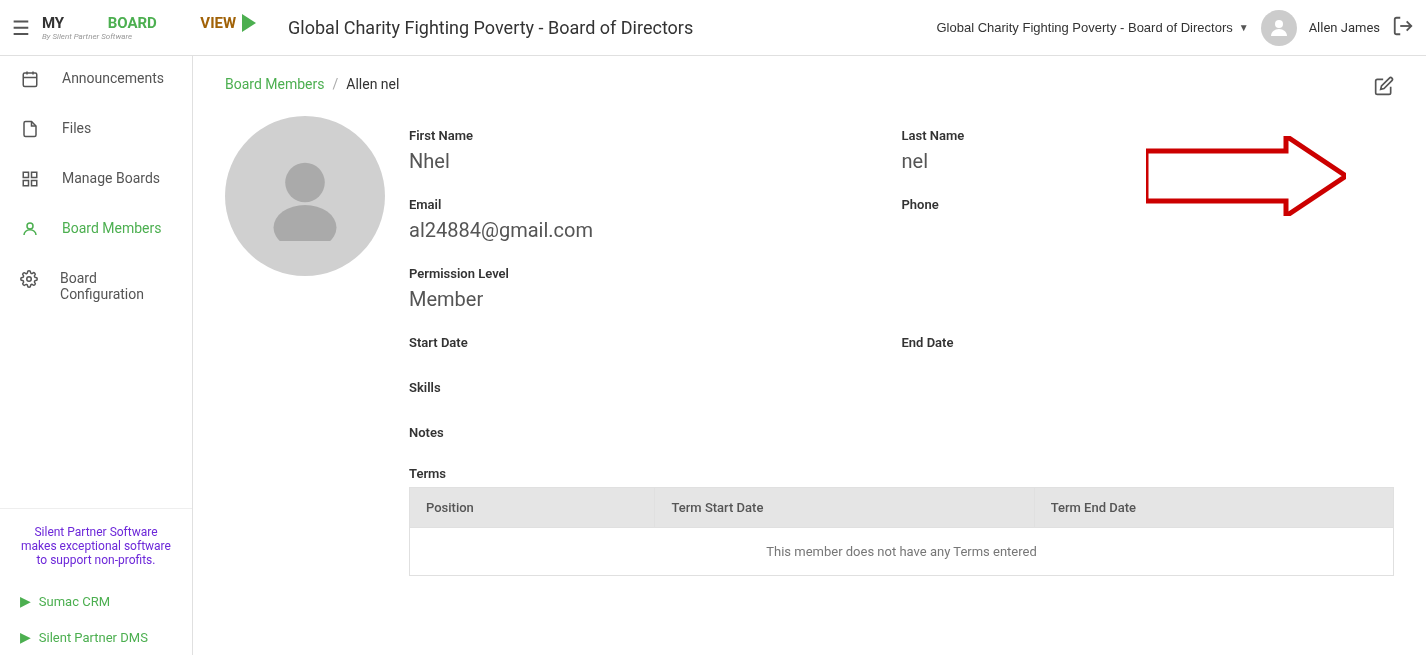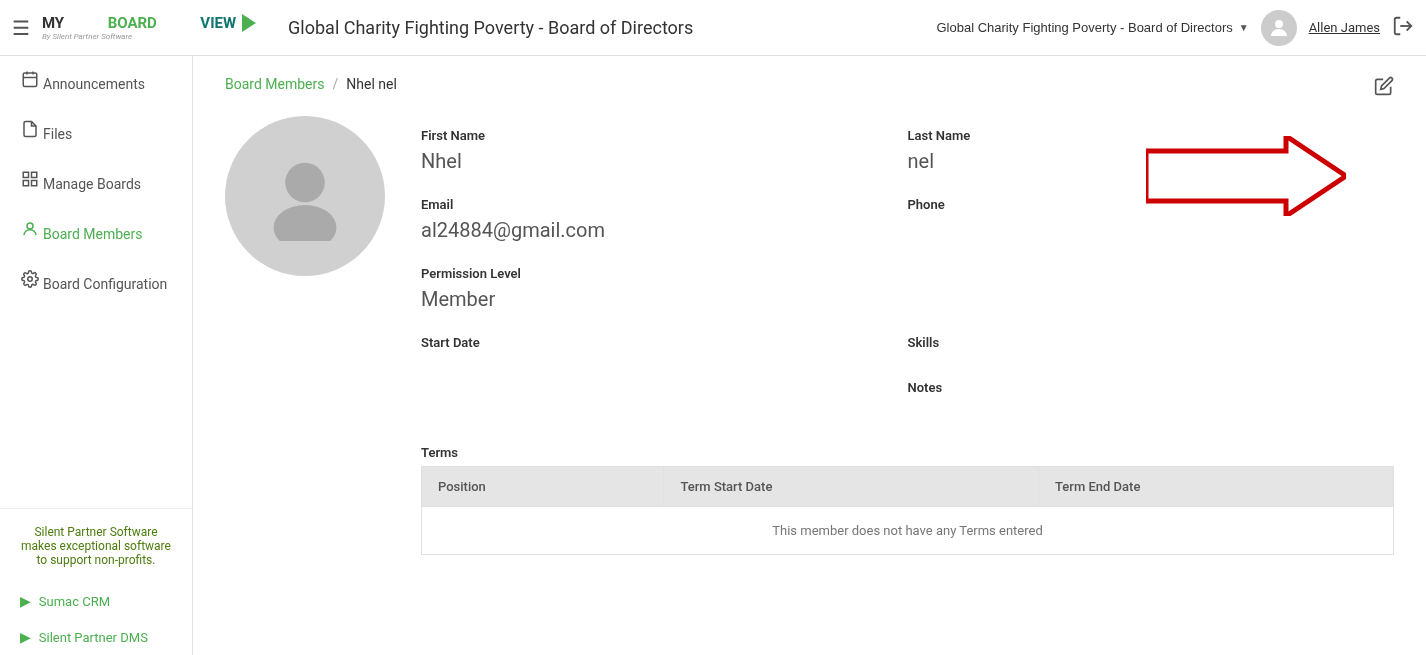--- a/index.html
+++ b/index.html
@@ -15,54 +15,54 @@
     .navbar-logo { display: flex; align-items: center; margin-right: 24px; }
     .navbar-title { font-size: 18px; color: #333; flex: 1; }
     .navbar-right { display: flex; align-items: center; gap: 12px; }
     .navbar-board-selector {
       display: flex; align-items: center; gap: 6px;
       font-size: 13px; font-weight: 500; color: #333; cursor: pointer;
       border: none; background: none;
     }
     .navbar-board-selector .chevron { font-size: 10px; color: #555; }
     .navbar-avatar { width: 36px; height: 36px; border-radius: 50%; background: #ccc; display: flex; align-items: center; justify-content: center; color: #fff; font-size: 16px; }
-    .navbar-user { font-size: 13px; color: #333; text-decoration: underline; }
+    .navbar-user { font-size: 13px; color: #333; }
     .navbar-logout { font-size: 18px; color: #555; cursor: pointer; }
 
     
     .layout { display: flex; flex: 1; overflow: hidden; }
 
     
     .sidebar {
       width: 193px; background: #fff; border-right: 1px solid #e0e0e0;
       display: flex; flex-direction: column; flex-shrink: 0; overflow-y: auto;
     }
     .sidebar-nav { flex: 1; }
     .sidebar-item {
-      display: flex; align-items: flex-end; gap: 3px;
+      display: flex; align-items: flex-start; gap: 22px;
       padding: 14px 20px; cursor: pointer; color: #555;
       font-size: 14px; transition: background 0.15s;
     }
     .sidebar-item.active { color: #4caf50; }
     .sidebar-item-icon { font-size: 18px; width: 20px; text-align: center; }
-    .sidebar-footer { padding: 16px; text-align: center; font-size: 12px; color: #4d7c0f; border-top: 1px solid #eee; }
+    .sidebar-footer { padding: 16px; text-align: center; font-size: 12px; color: #6d28d9; border-top: 1px solid #eee; }
     .sidebar-footer-link { display: flex; align-items: center; gap: 8px; padding: 10px 20px; cursor: pointer; color: #4caf50; font-size: 13px; }
     .sidebar-footer-link .arrow { color: #4caf50; font-size: 12px; }
 
     
     .main { flex: 1; overflow-y: auto; padding: 20px 32px; position: relative; }
 
     
     .breadcrumb { display: flex; align-items: center; gap: 8px; margin-bottom: 24px; font-size: 14px; }
     .breadcrumb-link { color: #4caf50; cursor: pointer; text-decoration: none; }
     .breadcrumb-sep { color: #aaa; }
     .breadcrumb-current { color: #333; }
 
     
-    .member-content { display: flex; gap: 36px; }
+    .member-content { display: flex; gap: 24px; }
     .member-avatar-col { flex-shrink: 0; }
     .avatar-circle {
       width: 160px; height: 160px; border-radius: 50%;
       background: #d0d0d0; display: flex; align-items: center;
       justify-content: center; overflow: hidden;
     }
     .member-info { flex: 1; }
     .info-grid { display: grid; grid-template-columns: 1fr 1fr; gap: 0; }
     .info-field { padding: 12px 0; }
     .info-label { font-size: 13px; font-weight: 600; color: #333; margin-bottom: 6px; }
@@ -91,21 +91,21 @@
     .terms-table td {
       padding: 16px; font-size: 13px; color: #777;
       text-align: center;
     }
     .terms-empty td { border-top: 1px solid #e0e0e0; }
 
     
     .logo-wrapper { display: flex; align-items: center; gap: 20px; }
     .logo-my { font-size: 15px; font-weight: 700; color: #333; }
     .logo-board { font-size: 15px; font-weight: 700; color: #4caf50; }
-    .logo-view { font-size: 15px; font-weight: 700; color: #0f766e; }
+    .logo-view { font-size: 15px; font-weight: 700; color: #a16207; }
     .logo-container { display: flex; flex-direction: column; margin-right: 8px; }
     .logo-top-row { display: flex; align-items: center; }
     .logo-bottom { font-size: 8px; color: #999; font-style: italic; }
   </style>
 </head>
 <body>
 
 <div class="navbar">
   <span class="navbar-menu-icon">☰</span>
   <div class="navbar-logo">
@@ -211,21 +211,21 @@
       <span class="arrow" style="color:#4caf50;font-size:14px;">▶</span>
       <span>Silent Partner DMS</span>
     </div>
   </aside>
 
   <main class="main">
 
     <div class="breadcrumb">
       <a class="breadcrumb-link">Board Members</a>
       <span class="breadcrumb-sep">/</span>
-      <span class="breadcrumb-current">Nhel nel</span>
+      <span class="breadcrumb-current">Allen nel</span>
     </div>
 
     <button class="edit-btn">
       <svg width="20" height="20" viewBox="0 0 24 24" fill="none" stroke="#555" stroke-width="2">
           <path d="M11 4H4a2 2 0 0 0-2 2v14a2 2 0 0 0 2 2h14a2 2 0 0 0 2-2v-7"></path>
           <path d="M18.5 2.5a2.121 2.121 0 0 1 3 3L12 15l-4 1 1-4 9.5-9.5z"></path>
         </svg>
     </button>
 
     <div class="arrow-annotation">
@@ -262,20 +262,24 @@
             <div class="info-label">Phone</div>
             <div class="info-value"></div>
           </div>
           <div class="info-field">
             <div class="info-label">Permission Level</div>
             <div class="info-value">Member</div>
           </div>
           <div class="info-field"></div>
           <div class="info-field">
             <div class="info-label">Start Date</div>
+          </div>
+          <div class="info-field">
+            <div class="info-label">End Date</div>
+            <div class="info-value"></div>
           </div>
           <div class="info-field">
             <div class="info-label">Skills</div>
             <div class="info-value"></div>
           </div>
           <div class="info-field"></div>
           <div class="info-field">
             <div class="info-label">Notes</div>
             <div class="info-value"></div>
           </div>

